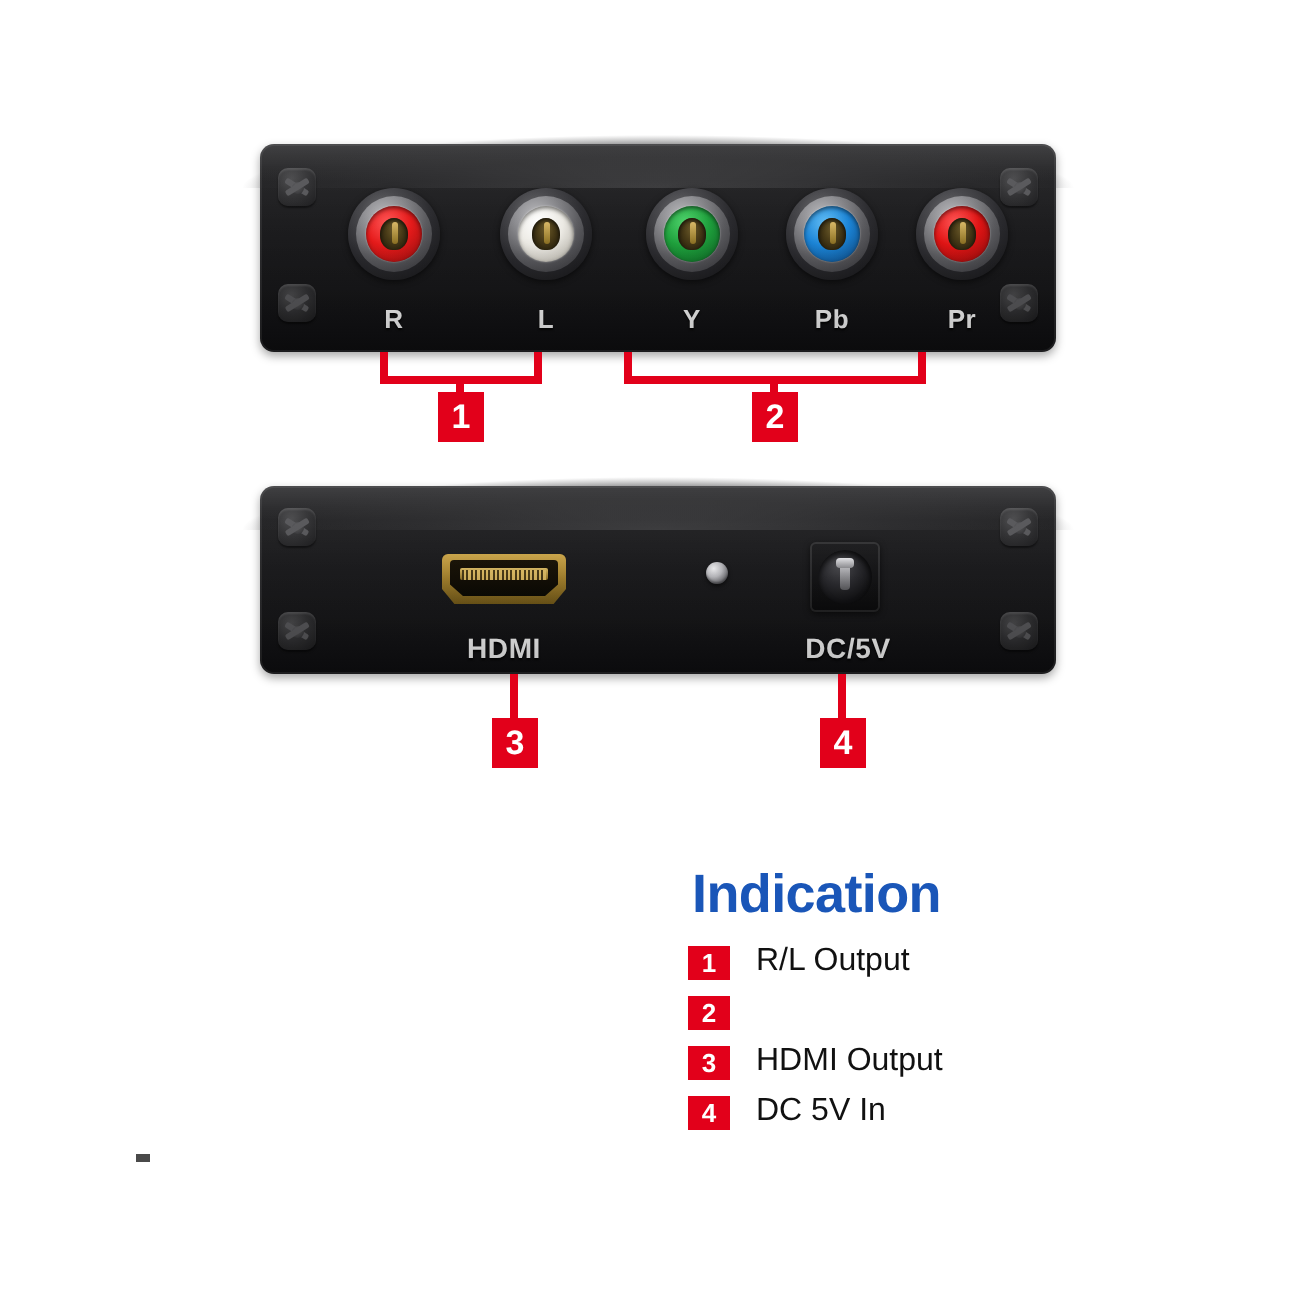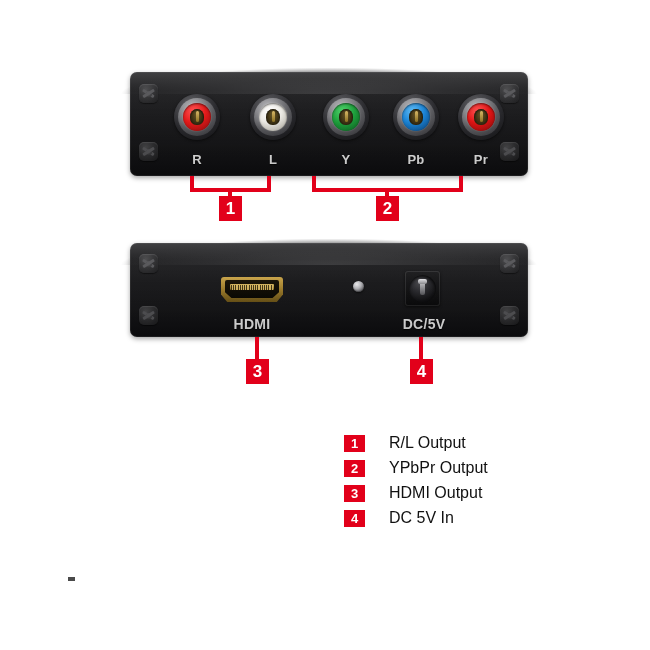--- a/index.html
+++ b/index.html
@@ -257,21 +257,21 @@
     height: 17px;
     background: #e2001a;
     color: #ffffff;
     font-size: 13px;
     font-weight: bold;
     line-height: 17px;
     text-align: center;
     flex: 0 0 auto;
   }
   .legend-text {
-    margin-left: 24px;
+    margin-left: 13px;
     color: #111111;
     font-size: 16px;
     line-height: 18px;
     white-space: nowrap;
   }
 
   .artifact {
     position: absolute;
     width: 7px;
     height: 4px;
@@ -387,28 +387,28 @@
   <div class="edge"></div>
 </div>
 
 <div class="cal-v" style="left:255px; top:337px; height:24px;"></div>
 <div class="numbox" style="left:246px; top:359px;">3</div>
 
 <div class="cal-v" style="left:419px; top:337px; height:24px;"></div>
 <div class="numbox" style="left:410px; top:359px;">4</div>
 
 <div id="legend">
+  <div id="legend-title">Indication</div>
 
   <div class="legend-row">
     <span class="legend-num">1</span>
     <span class="legend-text">R/L Output</span>
   </div>
   <div class="legend-row">
     <span class="legend-num">2</span>
-    <span class="legend-text">YPbPr Output</span>
   </div>
   <div class="legend-row">
     <span class="legend-num">3</span>
     <span class="legend-text">HDMI Output</span>
   </div>
   <div class="legend-row">
     <span class="legend-num">4</span>
     <span class="legend-text">DC 5V In</span>
   </div>
 </div>

